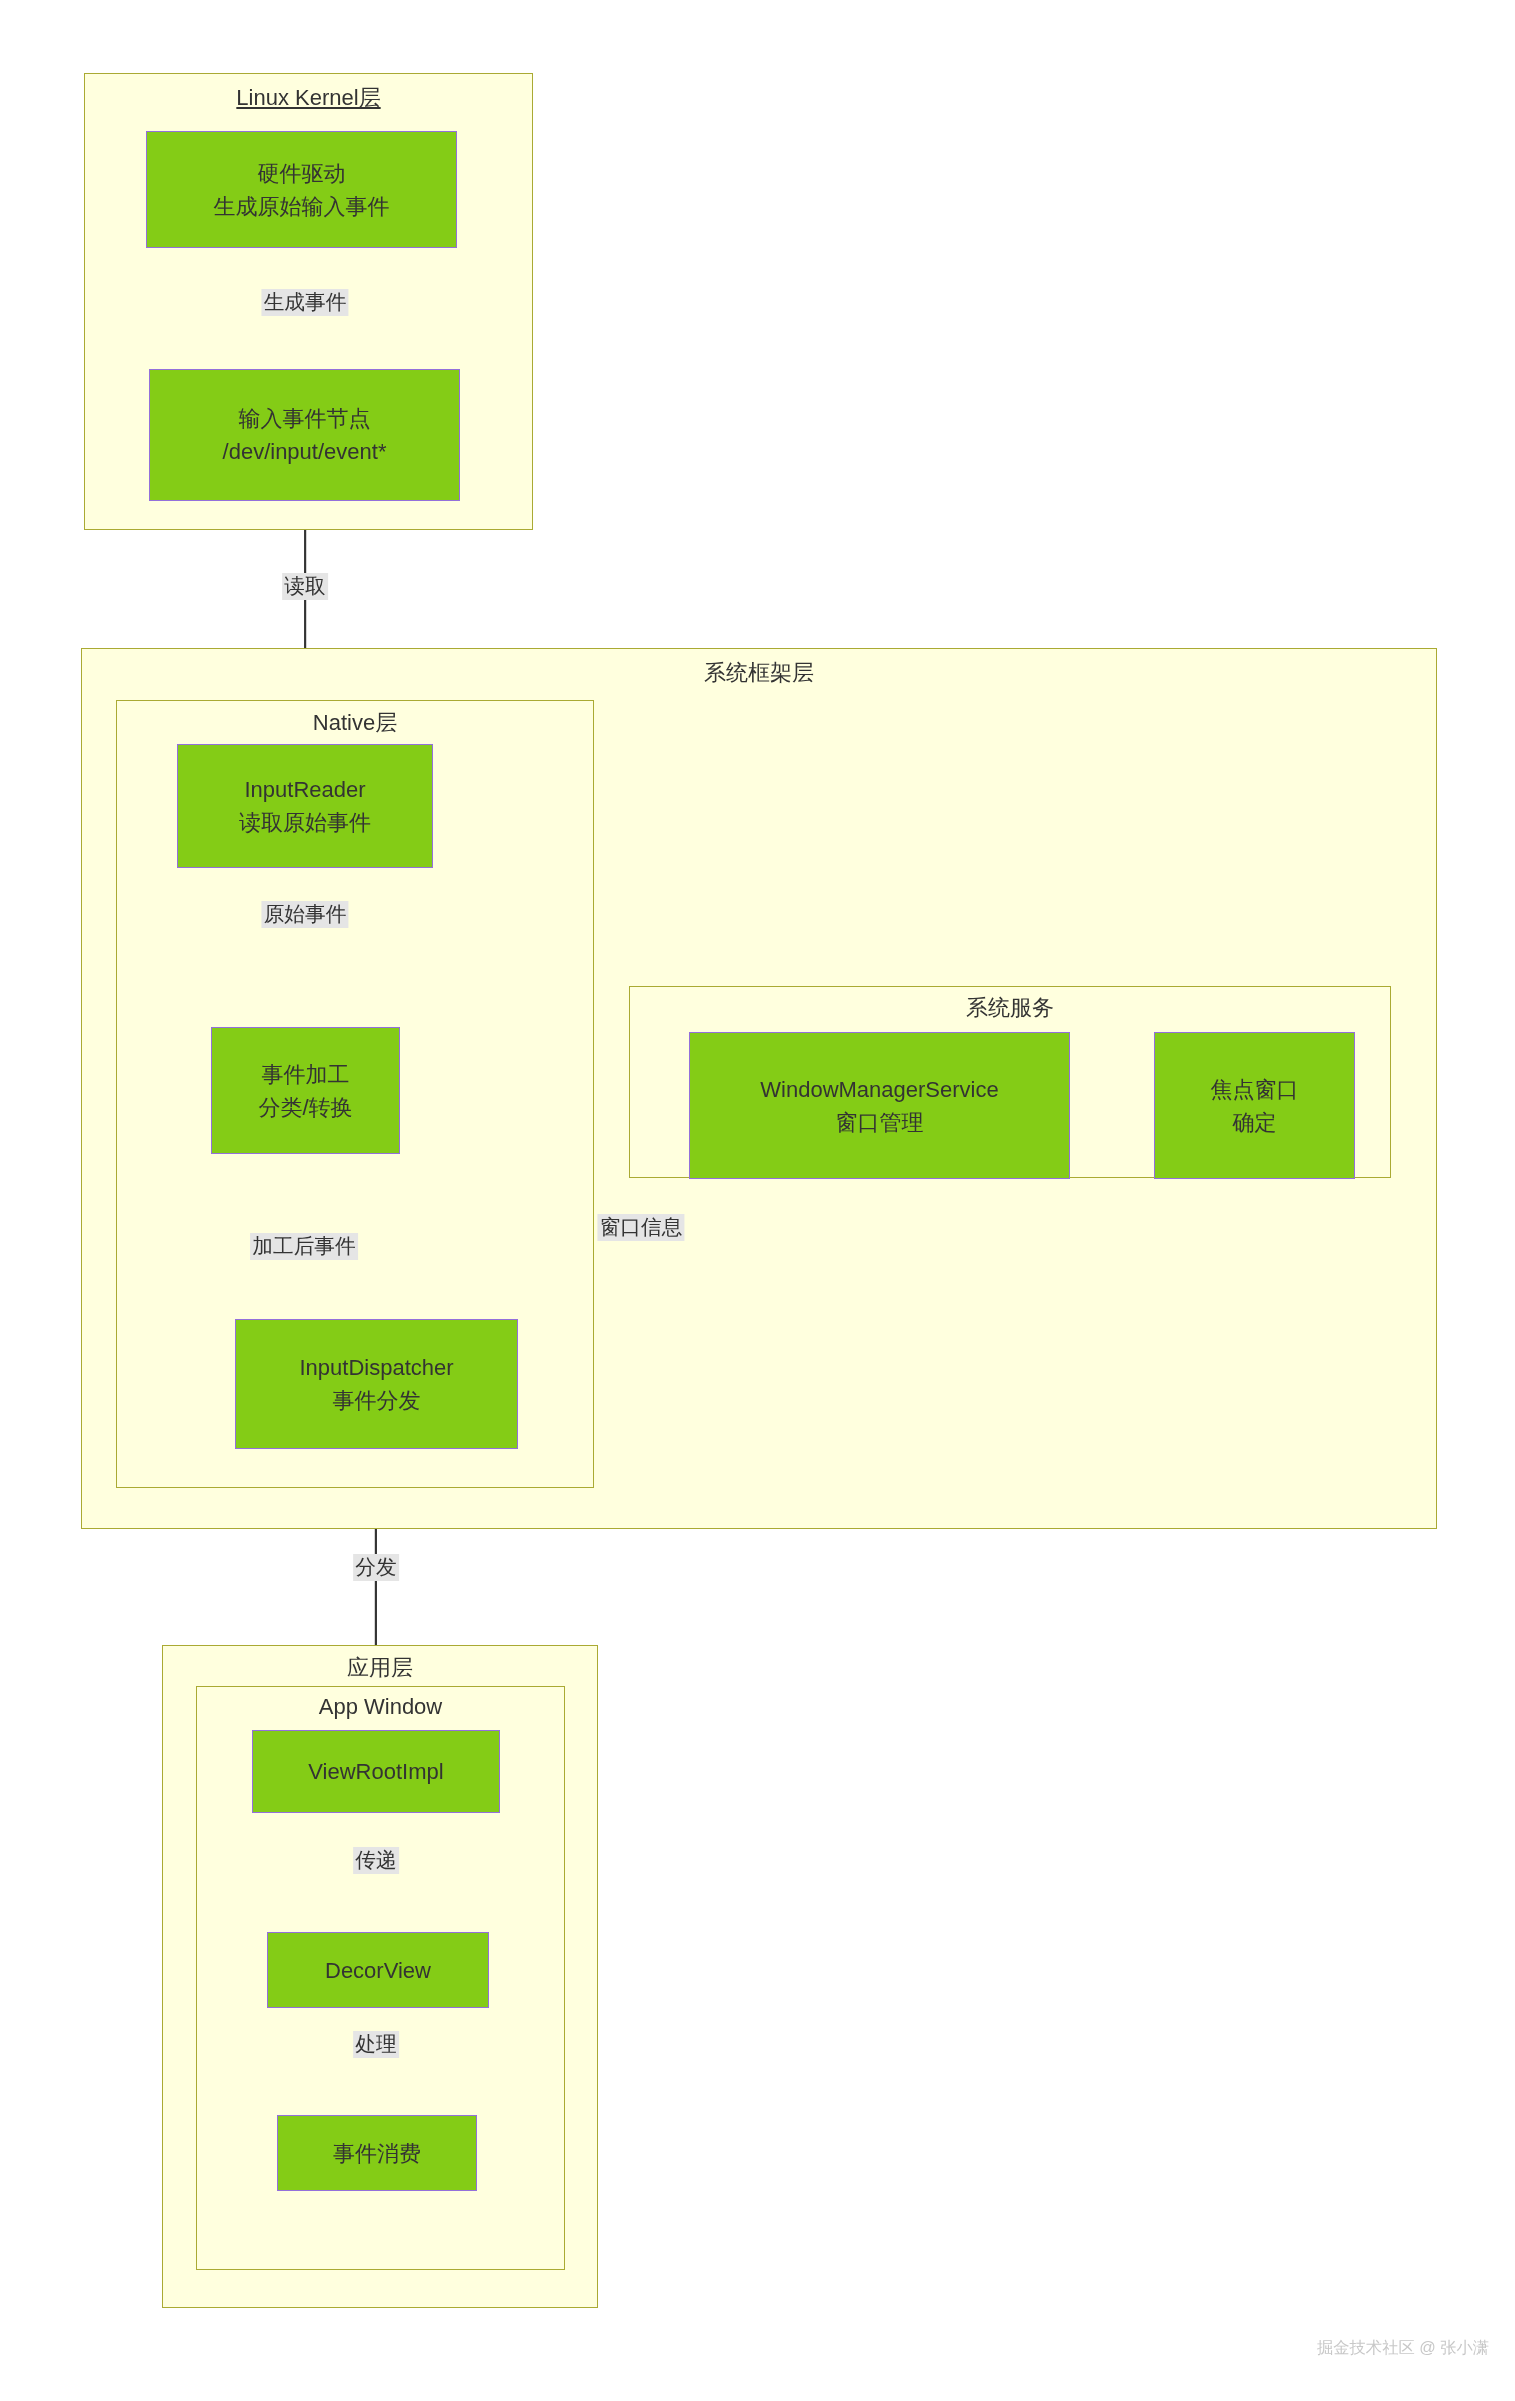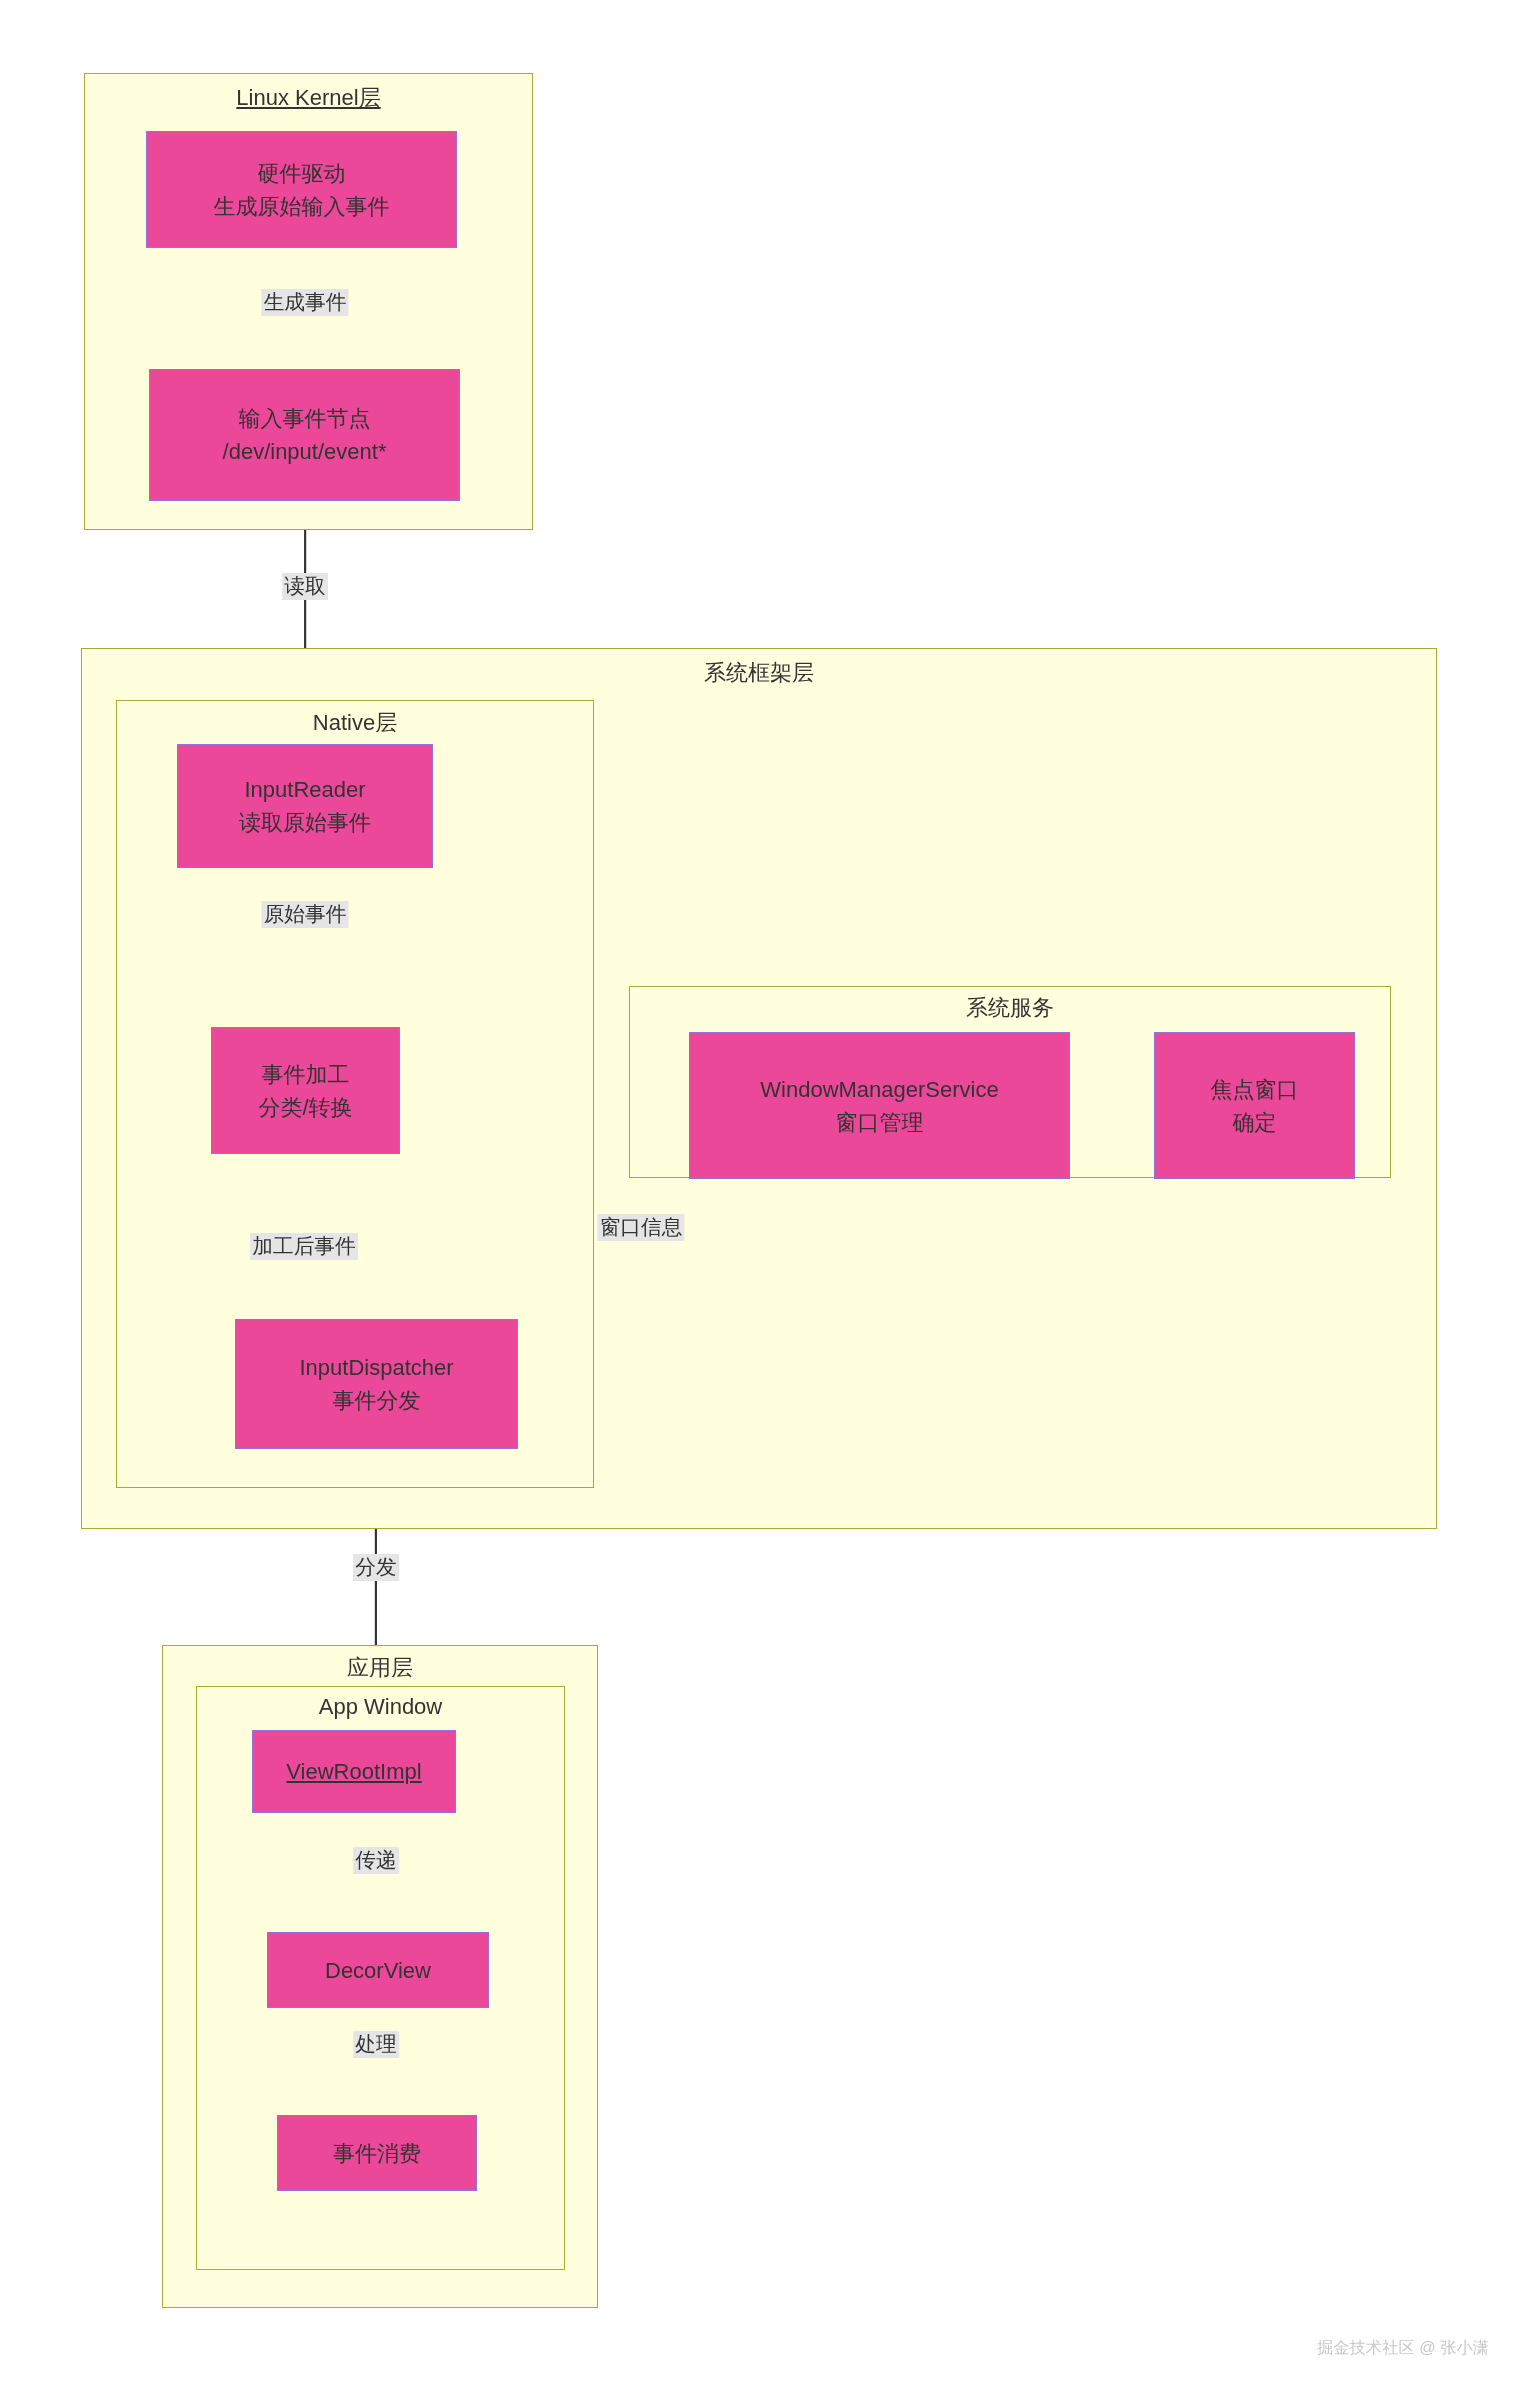--- a/index.html
+++ b/index.html
@@ -31,21 +31,21 @@
     right: 0;
     text-align: center;
     color: #333333;
     font-size: 22px;
     line-height: 1;
     white-space: nowrap;
   }
   
   .node {
     position: absolute;
-    background: #ec4899;
+    background: #84cc16;
     border: 1.6px solid #9370db;
     box-sizing: border-box;
     display: flex;
     flex-direction: column;
     align-items: center;
     justify-content: center;
     color: #333333;
     font-size: 22px;
     line-height: 1.5;
     text-align: center;
@@ -186,21 +186,21 @@
   <div class="node" style="left:689px; top:1032px; width:381px; height:147px;">
     <span>WindowManagerService</span>
     <span class="line2">窗口管理</span>
   </div>
 
   <div class="node" style="left:1154px; top:1032px; width:201px; height:147px;">
     <span>焦点窗口</span>
     <span class="line2">确定</span>
   </div>
 
-  <div class="node" style="left:252px; top:1730px; width:204px; height:83px;text-decoration:underline;">
+  <div class="node" style="left:252px; top:1730px; width:248px; height:83px;">
     <span>ViewRootImpl</span>
   </div>
 
   <div class="node" style="left:267px; top:1932px; width:222px; height:76px;">
     <span>DecorView</span>
   </div>
 
   <div class="node" style="left:277px; top:2115px; width:200px; height:76px;">
     <span>事件消费</span>
   </div>

